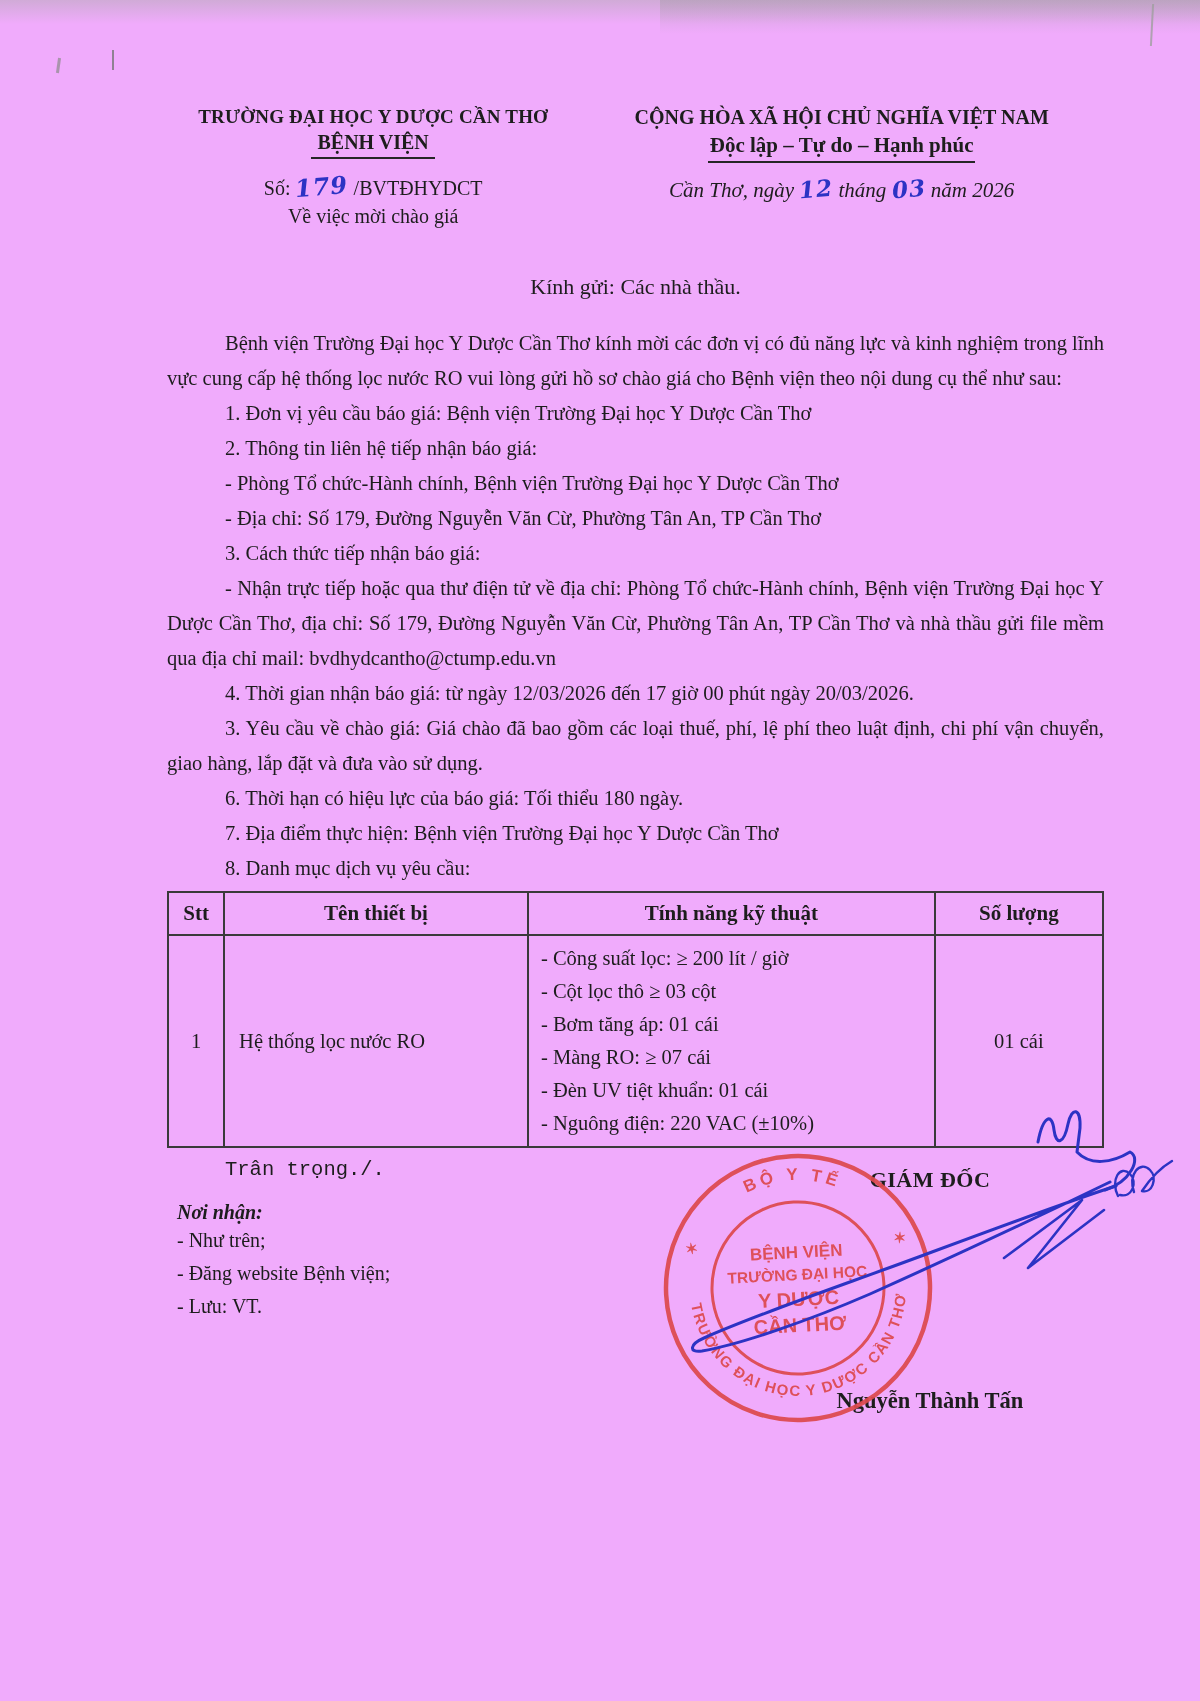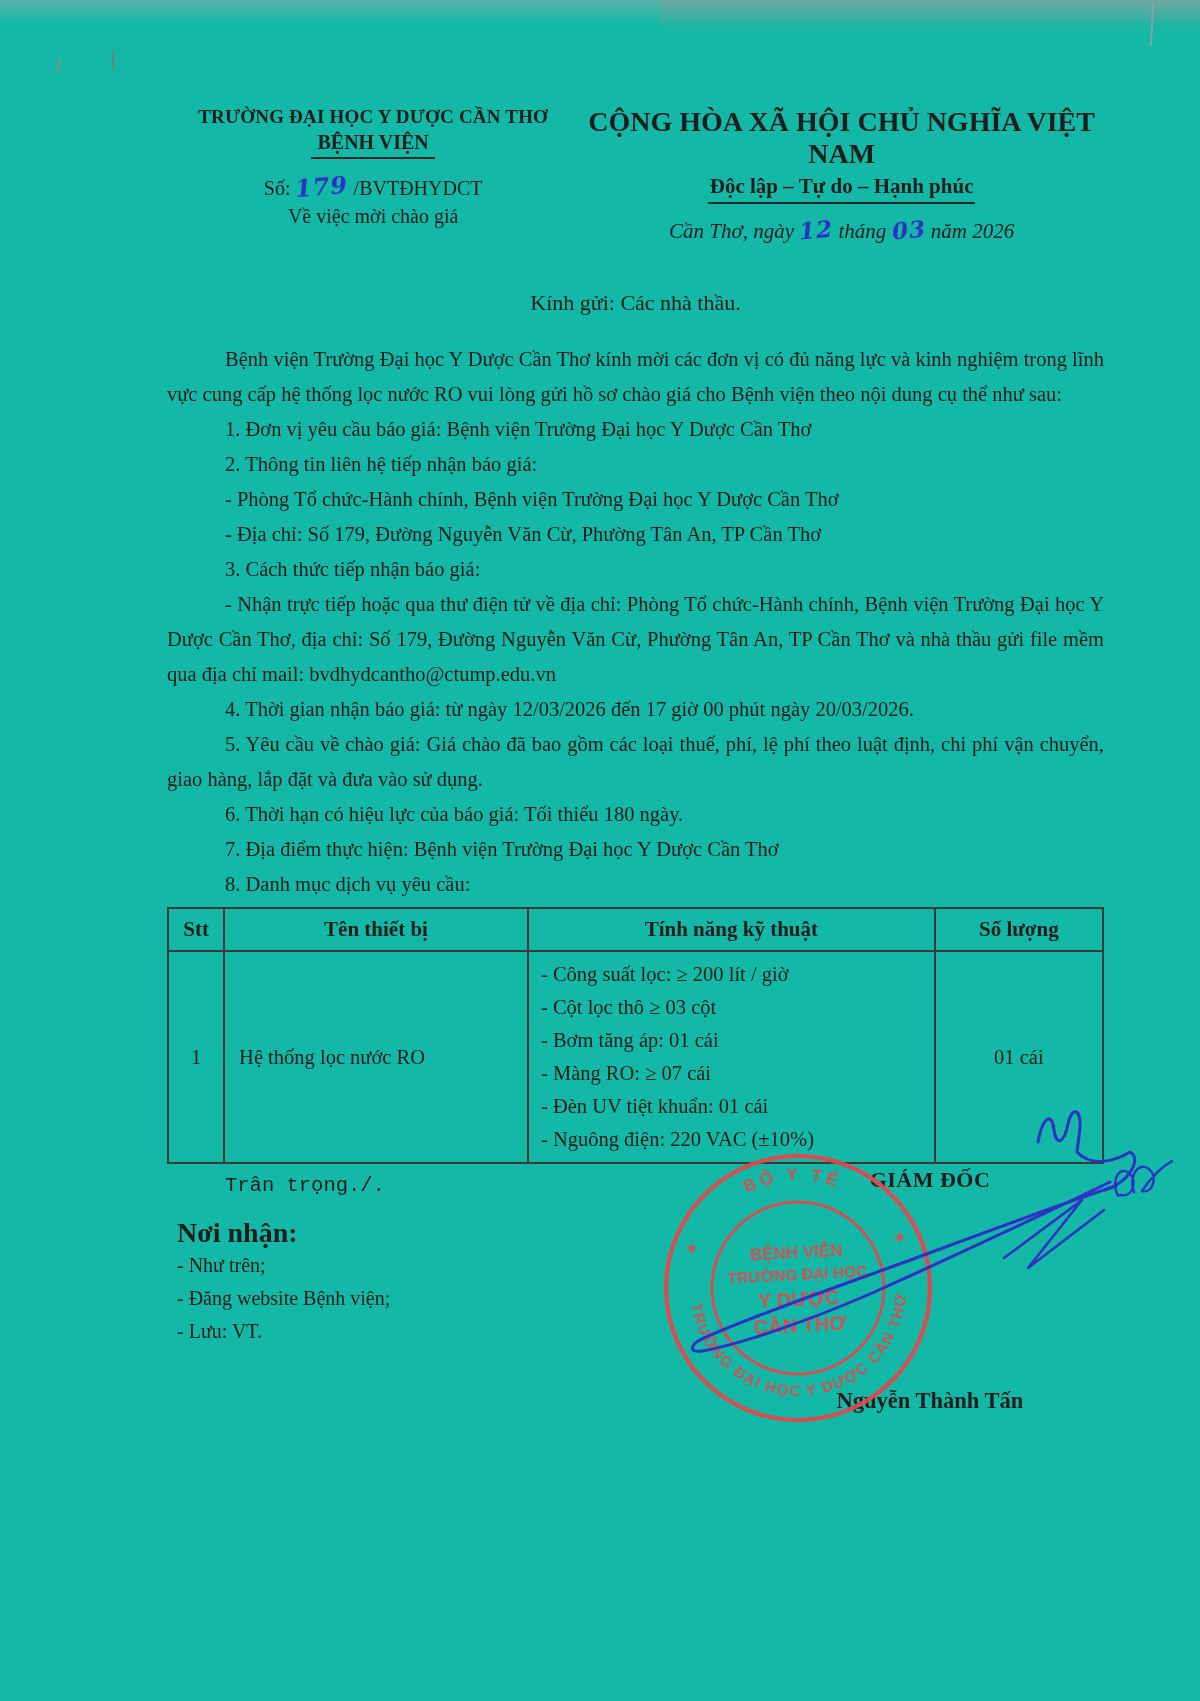--- a/index.html
+++ b/index.html
@@ -1,19 +1,19 @@
 <!DOCTYPE html>
 <html><head>
 <meta charset="utf-8">
 <style>
   * { margin:0; padding:0; box-sizing:border-box; }
   html,body { background:#9a9a9a; }
   .page {
     position:relative; width:1200px; height:1701px; margin:0 auto;
-    background:#14b8a6; overflow:hidden;
+    background:#f0abfc; overflow:hidden;
     font-family:"Liberation Serif","DejaVu Serif",serif;
     color:#1d1d1d;
   }
   
   .scan-band { position:absolute; top:0; left:0; width:100%; height:24px;
     background:linear-gradient(to bottom, rgba(170,170,170,.45), rgba(255,255,255,0));
     pointer-events:none; }
   .scan-band2 { position:absolute; top:0; left:55%; width:45%; height:34px;
     background:linear-gradient(to bottom, rgba(150,150,150,.35), rgba(255,255,255,0));
     pointer-events:none; }
@@ -26,21 +26,21 @@
 
   
   .hdr { display:flex; width:100%; }
   .hdr-left { width:44%; text-align:center; }
   .hdr-right { width:56%; text-align:center; }
   .org { font-weight:bold; font-size:19px; letter-spacing:.2px; }
   .unit { margin-top:3px; font-size:20px; font-weight:bold; }
   .unit span { display:inline-block; border-bottom:2px solid #262626; padding:0 6px 3px; }
   .doc-no { margin-top:13px; font-size:20px; }
   .subject { margin-top:4px; font-size:20px; }
-  .national { font-weight:bold; font-size:28px; }
+  .national { font-weight:bold; font-size:20px; }
   .motto { margin-top:4px; font-size:21px; font-weight:bold; }
   .motto span { display:inline-block; border-bottom:2px solid #262626; padding:0 2px 3px; }
   .dateline { margin-top:12px; font-size:21px; font-style:italic; }
   .hand { color:#2c33c4; font-family:"DejaVu Serif",serif; font-style:italic; font-weight:bold;
     display:inline-block; transform:rotate(-5deg); font-size:23px; letter-spacing:1px; }
   .hand-no { font-size:24px; }
 
   .salutation { margin-top:46px; text-align:center; font-size:22px; }
 
   .body-text { margin-top:26px; }
@@ -51,21 +51,21 @@
   table.svc th, table.svc td { border:2px solid #3a3a3a; }
   table.svc th { font-size:21px; font-weight:bold; padding:8px 4px; text-align:center; }
   td.c-stt { text-align:center; font-size:20.5px; vertical-align:middle; }
   td.c-dev { font-size:20.5px; vertical-align:middle; padding-left:14px; }
   td.c-spec { vertical-align:top; padding:6px 8px 6px 12px; }
   td.c-spec div { font-size:20.5px; line-height:33px; white-space:nowrap; }
   td.c-qty { text-align:center; font-size:20.5px; vertical-align:middle; }
 
   .closing { margin-top:4px;font-family:Liberation Mono, monospace; }
   .recipients { margin-top:14px; margin-left:10px; }
-  .rec-title { font-size:28px; font-weight:bold; }
+  .rec-title { font-size:20px; font-weight:bold; font-style:italic; }
   .rec-item { font-size:20px; line-height:33px; }
 
   
   .sig-title { position:absolute; left:775px; top:1167px; width:310px; text-align:center;
     font-weight:bold; font-size:22px; letter-spacing:.5px; }
   .sig-name { position:absolute; left:780px; top:1388px; width:300px; text-align:center;
     font-weight:bold; font-size:22.5px; }
   .stamp { position:absolute; left:660px; top:1150px; width:276px; height:276px;
     transform:rotate(-3deg); opacity:.93; pointer-events:none; }
   .ink { position:absolute; left:0; top:0; width:1200px; height:1701px; pointer-events:none; }
@@ -110,21 +110,21 @@
 
     <div class="body-text">
       <p class="para">Bệnh viện Trường Đại học Y Dược Cần Thơ kính mời các đơn vị có đủ năng lực và kinh nghiệm trong lĩnh vực cung cấp hệ thống lọc nước RO vui lòng gửi hồ sơ chào giá cho Bệnh viện theo nội dung cụ thể như sau:</p>
       <p class="para">1. Đơn vị yêu cầu báo giá: Bệnh viện Trường Đại học Y Dược Cần Thơ</p>
       <p class="para">2. Thông tin liên hệ tiếp nhận báo giá:</p>
       <p class="para">- Phòng Tổ chức-Hành chính, Bệnh viện Trường Đại học Y Dược Cần Thơ</p>
       <p class="para">- Địa chỉ: Số 179, Đường Nguyễn Văn Cừ, Phường Tân An, TP Cần Thơ</p>
       <p class="para">3. Cách thức tiếp nhận báo giá:</p>
       <p class="para">- Nhận trực tiếp hoặc qua thư điện tử về địa chỉ: Phòng Tổ chức-Hành chính, Bệnh viện Trường Đại học Y Dược Cần Thơ, địa chỉ: Số 179, Đường Nguyễn Văn Cừ, Phường Tân An, TP Cần Thơ và nhà thầu gửi file mềm qua địa chỉ mail: bvdhydcantho@ctump.edu.vn</p>
       <p class="para">4. Thời gian nhận báo giá: từ ngày 12/03/2026 đến 17 giờ 00 phút ngày 20/03/2026.</p>
-      <p class="para">5. Yêu cầu về chào giá: Giá chào đã bao gồm các loại thuế, phí, lệ phí theo luật định, chi phí vận chuyển, giao hàng, lắp đặt và đưa vào sử dụng.</p>
+      <p class="para">3. Yêu cầu về chào giá: Giá chào đã bao gồm các loại thuế, phí, lệ phí theo luật định, chi phí vận chuyển, giao hàng, lắp đặt và đưa vào sử dụng.</p>
       <p class="para">6. Thời hạn có hiệu lực của báo giá: Tối thiểu 180 ngày.</p>
       <p class="para">7. Địa điểm thực hiện: Bệnh viện Trường Đại học Y Dược Cần Thơ</p>
       <p class="para">8. Danh mục dịch vụ yêu cầu:</p>
     </div>
 
     <table class="svc">
       <colgroup>
         <col style="width:6%">
           <col style="width:32.5%">
           <col style="width:43.5%">

